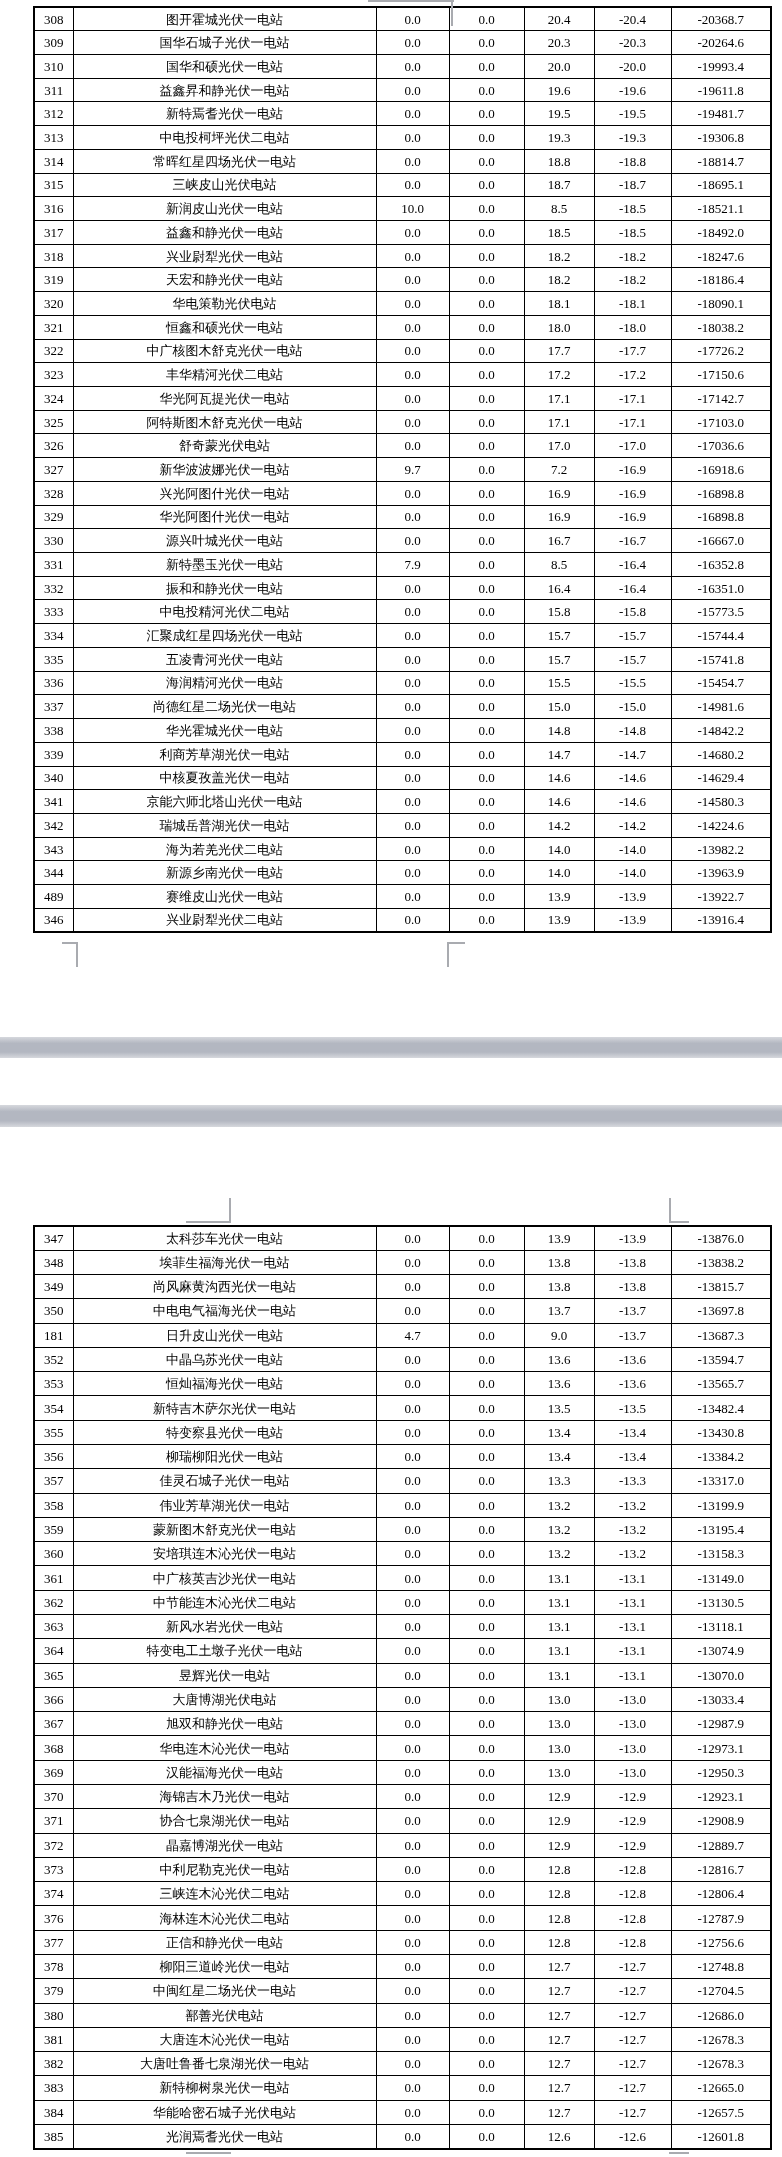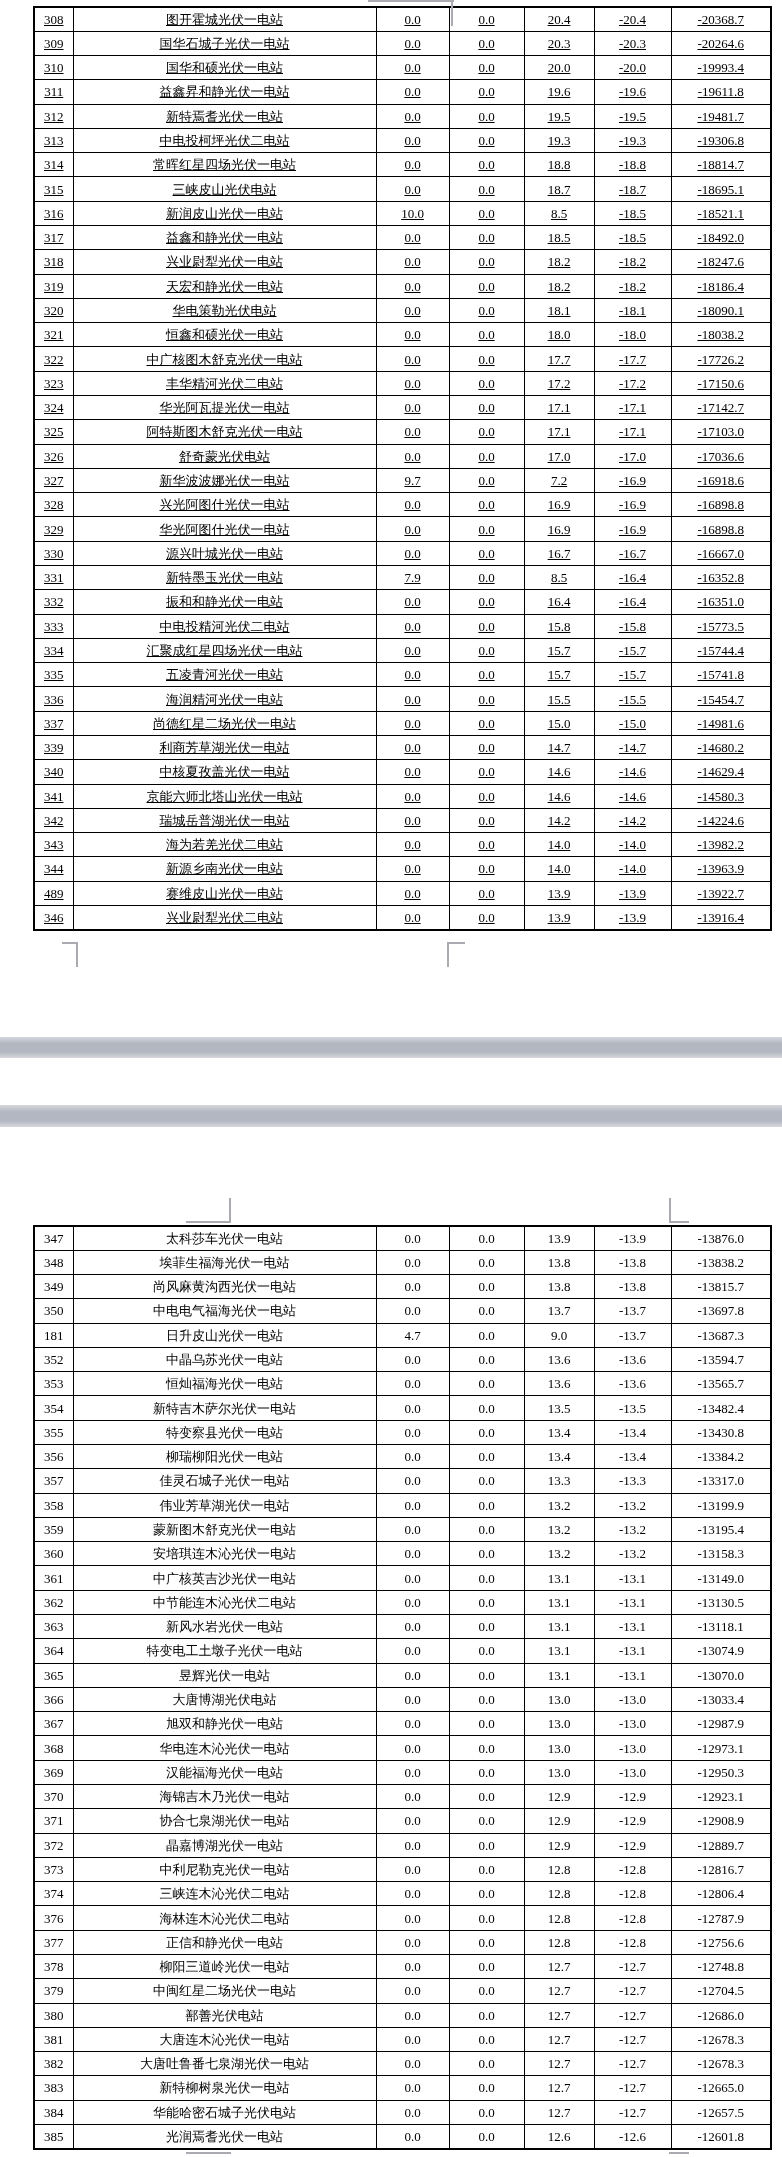--- a/index.html
+++ b/index.html
@@ -24,21 +24,21 @@
     border:2px solid var(--border);
     background:#fff;
   }
   table.pv td{
     border:1px solid var(--border);
     text-align:center;vertical-align:middle;
     font-size:13px;line-height:1;
     padding:0;white-space:nowrap;overflow:hidden;
   }
   table.pv tr{height:23.72px;}
-  #table-page1{top:6px;text-decoration:underline;}
+  #table-page1{top:6px;}
   #table-page2{top:1225px;padding-left:28px;}
   .band{position:absolute;left:0;width:782px;
     background:linear-gradient(to bottom,var(--band-edge) 0%,var(--band-mid) 30%,var(--band-mid) 72%,var(--band-edge) 100%);}
   #band-upper{top:1037px;height:21px;}
   #band-lower{top:1105px;height:22px;}
   .mark{position:absolute;background:var(--mark);}
 </style>
 </head>
 <body>
 
@@ -315,20 +315,29 @@
         <td>-15454.7</td>
       </tr>
       <tr>
         <td>337</td>
         <td>尚德红星二场光伏一电站</td>
         <td>0.0</td>
         <td>0.0</td>
         <td>15.0</td>
         <td>-15.0</td>
         <td>-14981.6</td>
+      </tr>
+      <tr>
+        <td>338</td>
+        <td>华光霍城光伏一电站</td>
+        <td>0.0</td>
+        <td>0.0</td>
+        <td>14.8</td>
+        <td>-14.8</td>
+        <td>-14842.2</td>
       </tr>
       <tr>
         <td>339</td>
         <td>利商芳草湖光伏一电站</td>
         <td>0.0</td>
         <td>0.0</td>
         <td>14.7</td>
         <td>-14.7</td>
         <td>-14680.2</td>
       </tr>

